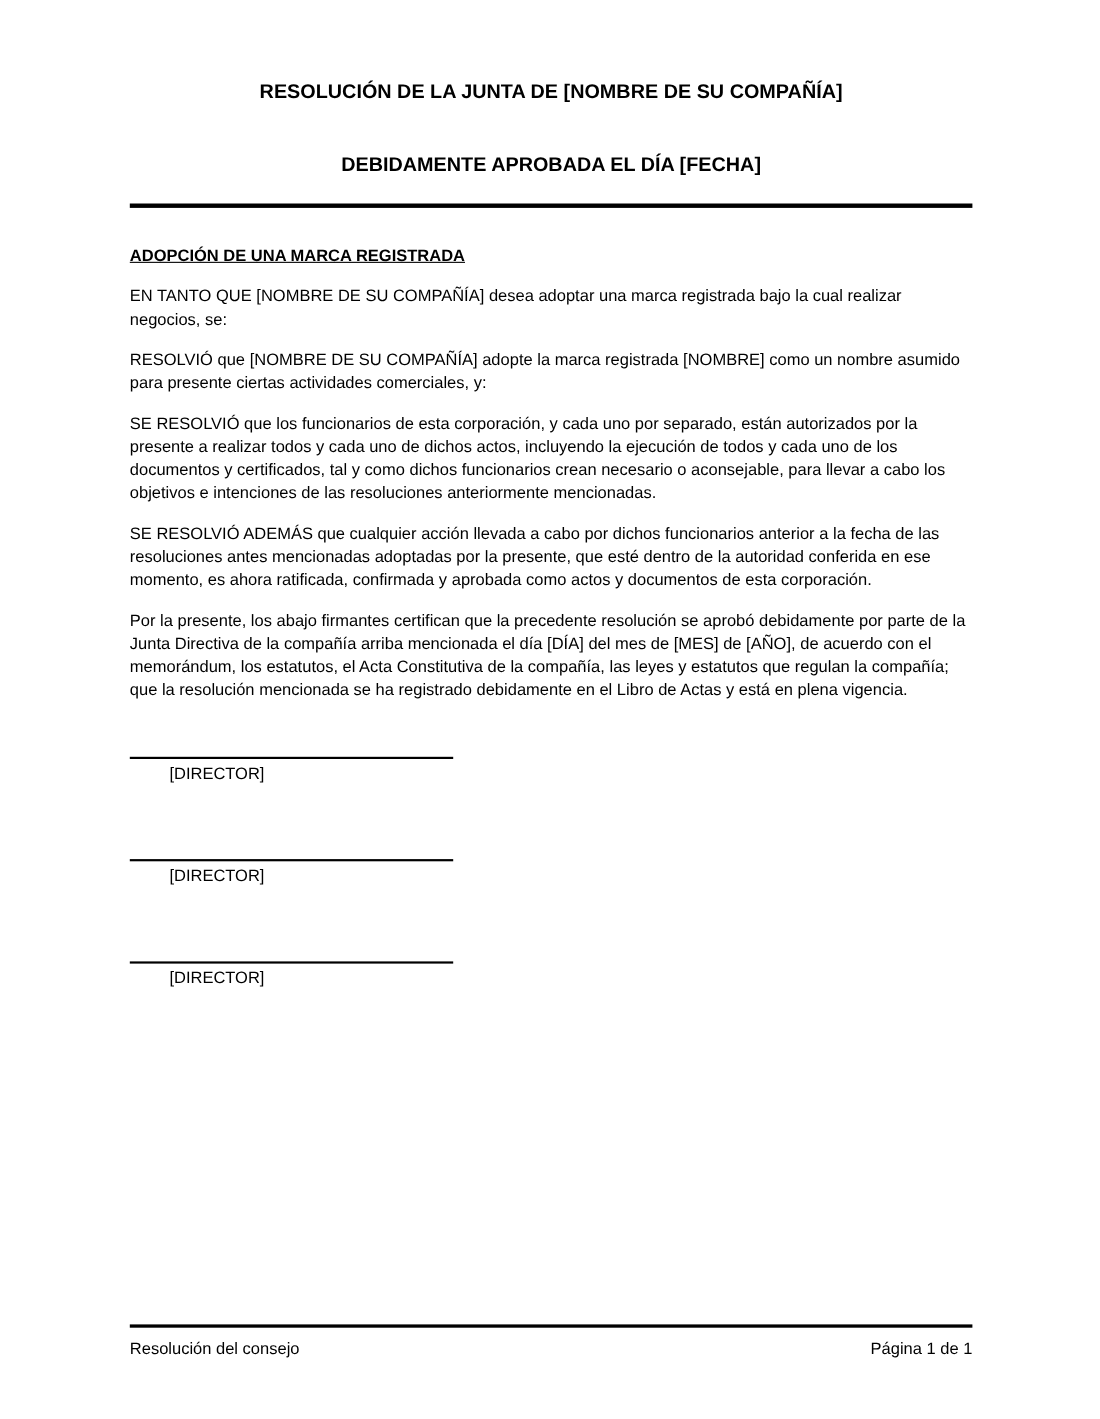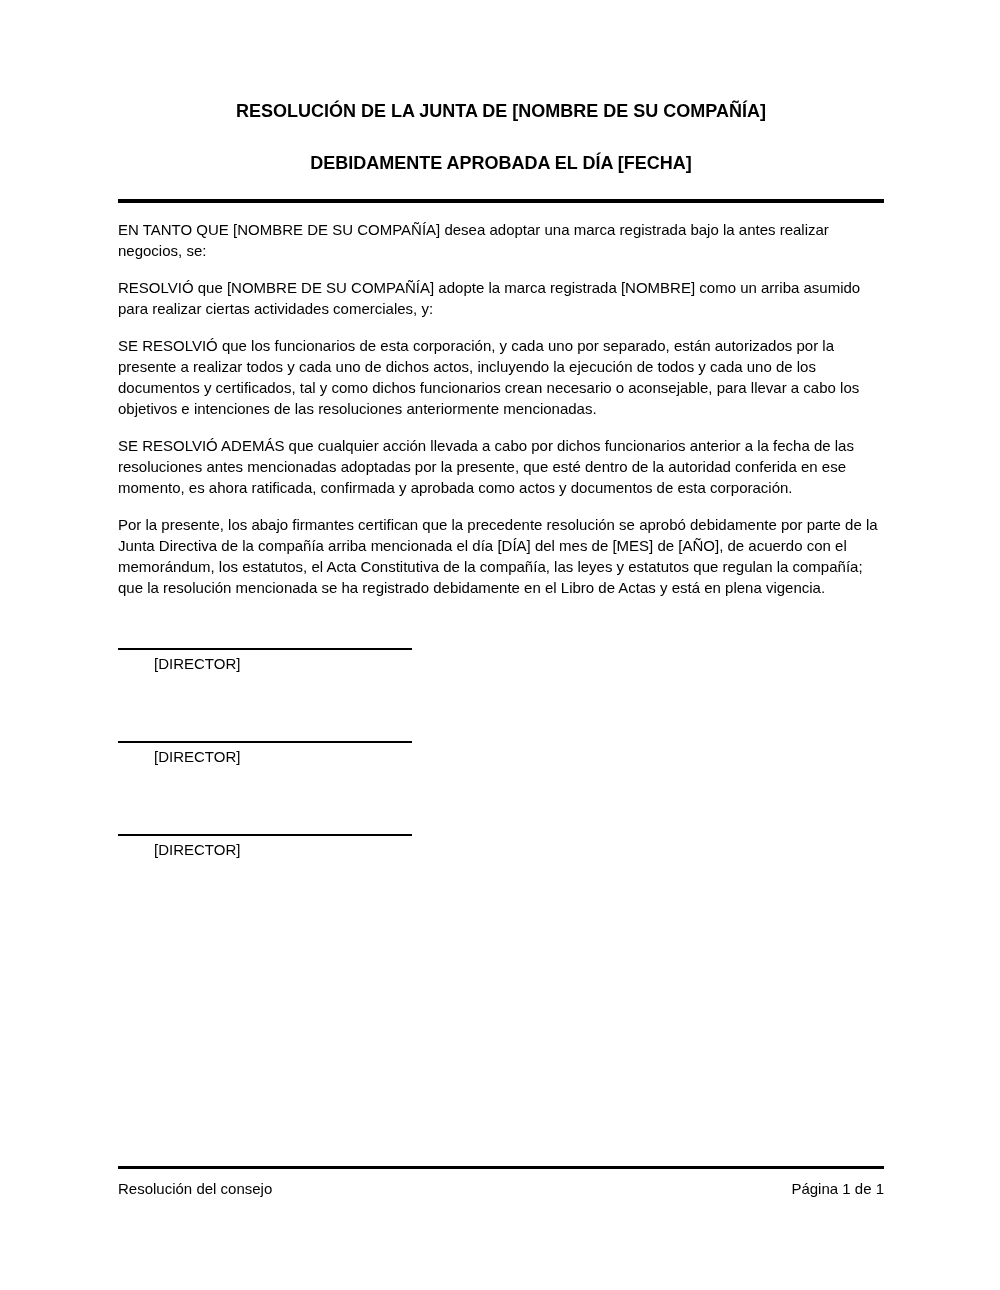--- a/index.html
+++ b/index.html
@@ -17,28 +17,28 @@
     line-height: 21px;
     overflow: hidden;
   }
   .content {
     position: absolute;
     left: 118px;
     top: 0;
     width: 766px;
   }
   .title-block {
-    padding-top: 100px;
+    padding-top: 72px;
     text-align: center;
     font-weight: bold;
     font-size: 18px;
     line-height: 22px;
   }
   .subtitle {
-    margin-top: 30px;
+    margin-top: 44px;
     text-align: center;
     font-weight: bold;
     font-size: 18px;
     line-height: 22px;
   }
   .title-divider {
     margin-top: 25px;
     height: 4px;
     background: #000000;
   }
@@ -61,45 +61,46 @@
     padding-top: 3px;
     margin-left: 36px;
   }
   #sig-1 { margin-top: 50px; }
   #sig-2 { margin-top: 67px; }
   #sig-3 { margin-top: 67px; }
   .footer {
     position: absolute;
     left: 118px;
     width: 766px;
-    top: 1166px;
+    top: 1204px;
     border-top: 3px solid #000000;
     padding-top: 9px;
     display: flex;
     justify-content: space-between;
     align-items: baseline;
   }
 </style>
 </head>
 <body>
 
 <div class="content">
 
   <div class="title-block">
     <div>RESOLUCIÓN DE LA JUNTA DE [NOMBRE DE SU COMPAÑÍA]</div>
   </div>
 
   <div class="subtitle">DEBIDAMENTE APROBADA EL DÍA [FECHA]</div>
 
   <div class="title-divider"></div>
 
+  <div class="section-heading">ADOPCIÓN DE UNA MARCA REGISTRADA</div>
 
-  <p class="para">EN TANTO QUE [NOMBRE DE SU COMPAÑÍA] desea adoptar una marca registrada bajo la antes realizar negocios, se:</p>
+  <p class="para">EN TANTO QUE [NOMBRE DE SU COMPAÑÍA] desea adoptar una marca registrada bajo la cual realizar negocios, se:</p>
 
-  <p class="para">RESOLVIÓ que [NOMBRE DE SU COMPAÑÍA] adopte la marca registrada [NOMBRE] como un arriba asumido para realizar ciertas actividades comerciales, y:</p>
+  <p class="para">RESOLVIÓ que [NOMBRE DE SU COMPAÑÍA] adopte la marca registrada [NOMBRE] como un nombre asumido para presente ciertas actividades comerciales, y:</p>
 
   <p class="para">SE RESOLVIÓ que los funcionarios de esta corporación, y cada uno por separado, están autorizados por la presente a realizar todos y cada uno de dichos actos, incluyendo la ejecución de todos y cada uno de los documentos y certificados, tal y como dichos funcionarios crean necesario o aconsejable, para llevar a cabo los objetivos e intenciones de las resoluciones anteriormente mencionadas.</p>
 
   <p class="para">SE RESOLVIÓ ADEMÁS que cualquier acción llevada a cabo por dichos funcionarios anterior a la fecha de las resoluciones antes mencionadas adoptadas por la presente, que esté dentro de la autoridad conferida en ese momento, es ahora ratificada, confirmada y aprobada como actos y documentos de esta corporación.</p>
 
   <p class="para">Por la presente, los abajo firmantes certifican que la precedente resolución se aprobó debidamente por parte de la Junta Directiva de la compañía arriba mencionada el día [DÍA] del mes de [MES] de [AÑO], de acuerdo con el memorándum, los estatutos, el Acta Constitutiva de la compañía, las leyes y estatutos que regulan la compañía; que la resolución mencionada se ha registrado debidamente en el Libro de Actas y está en plena vigencia.</p>
 
   <div class="sig-block" id="sig-1">
     <div class="sig-line"></div>
     <div class="sig-label">[DIRECTOR]</div>

